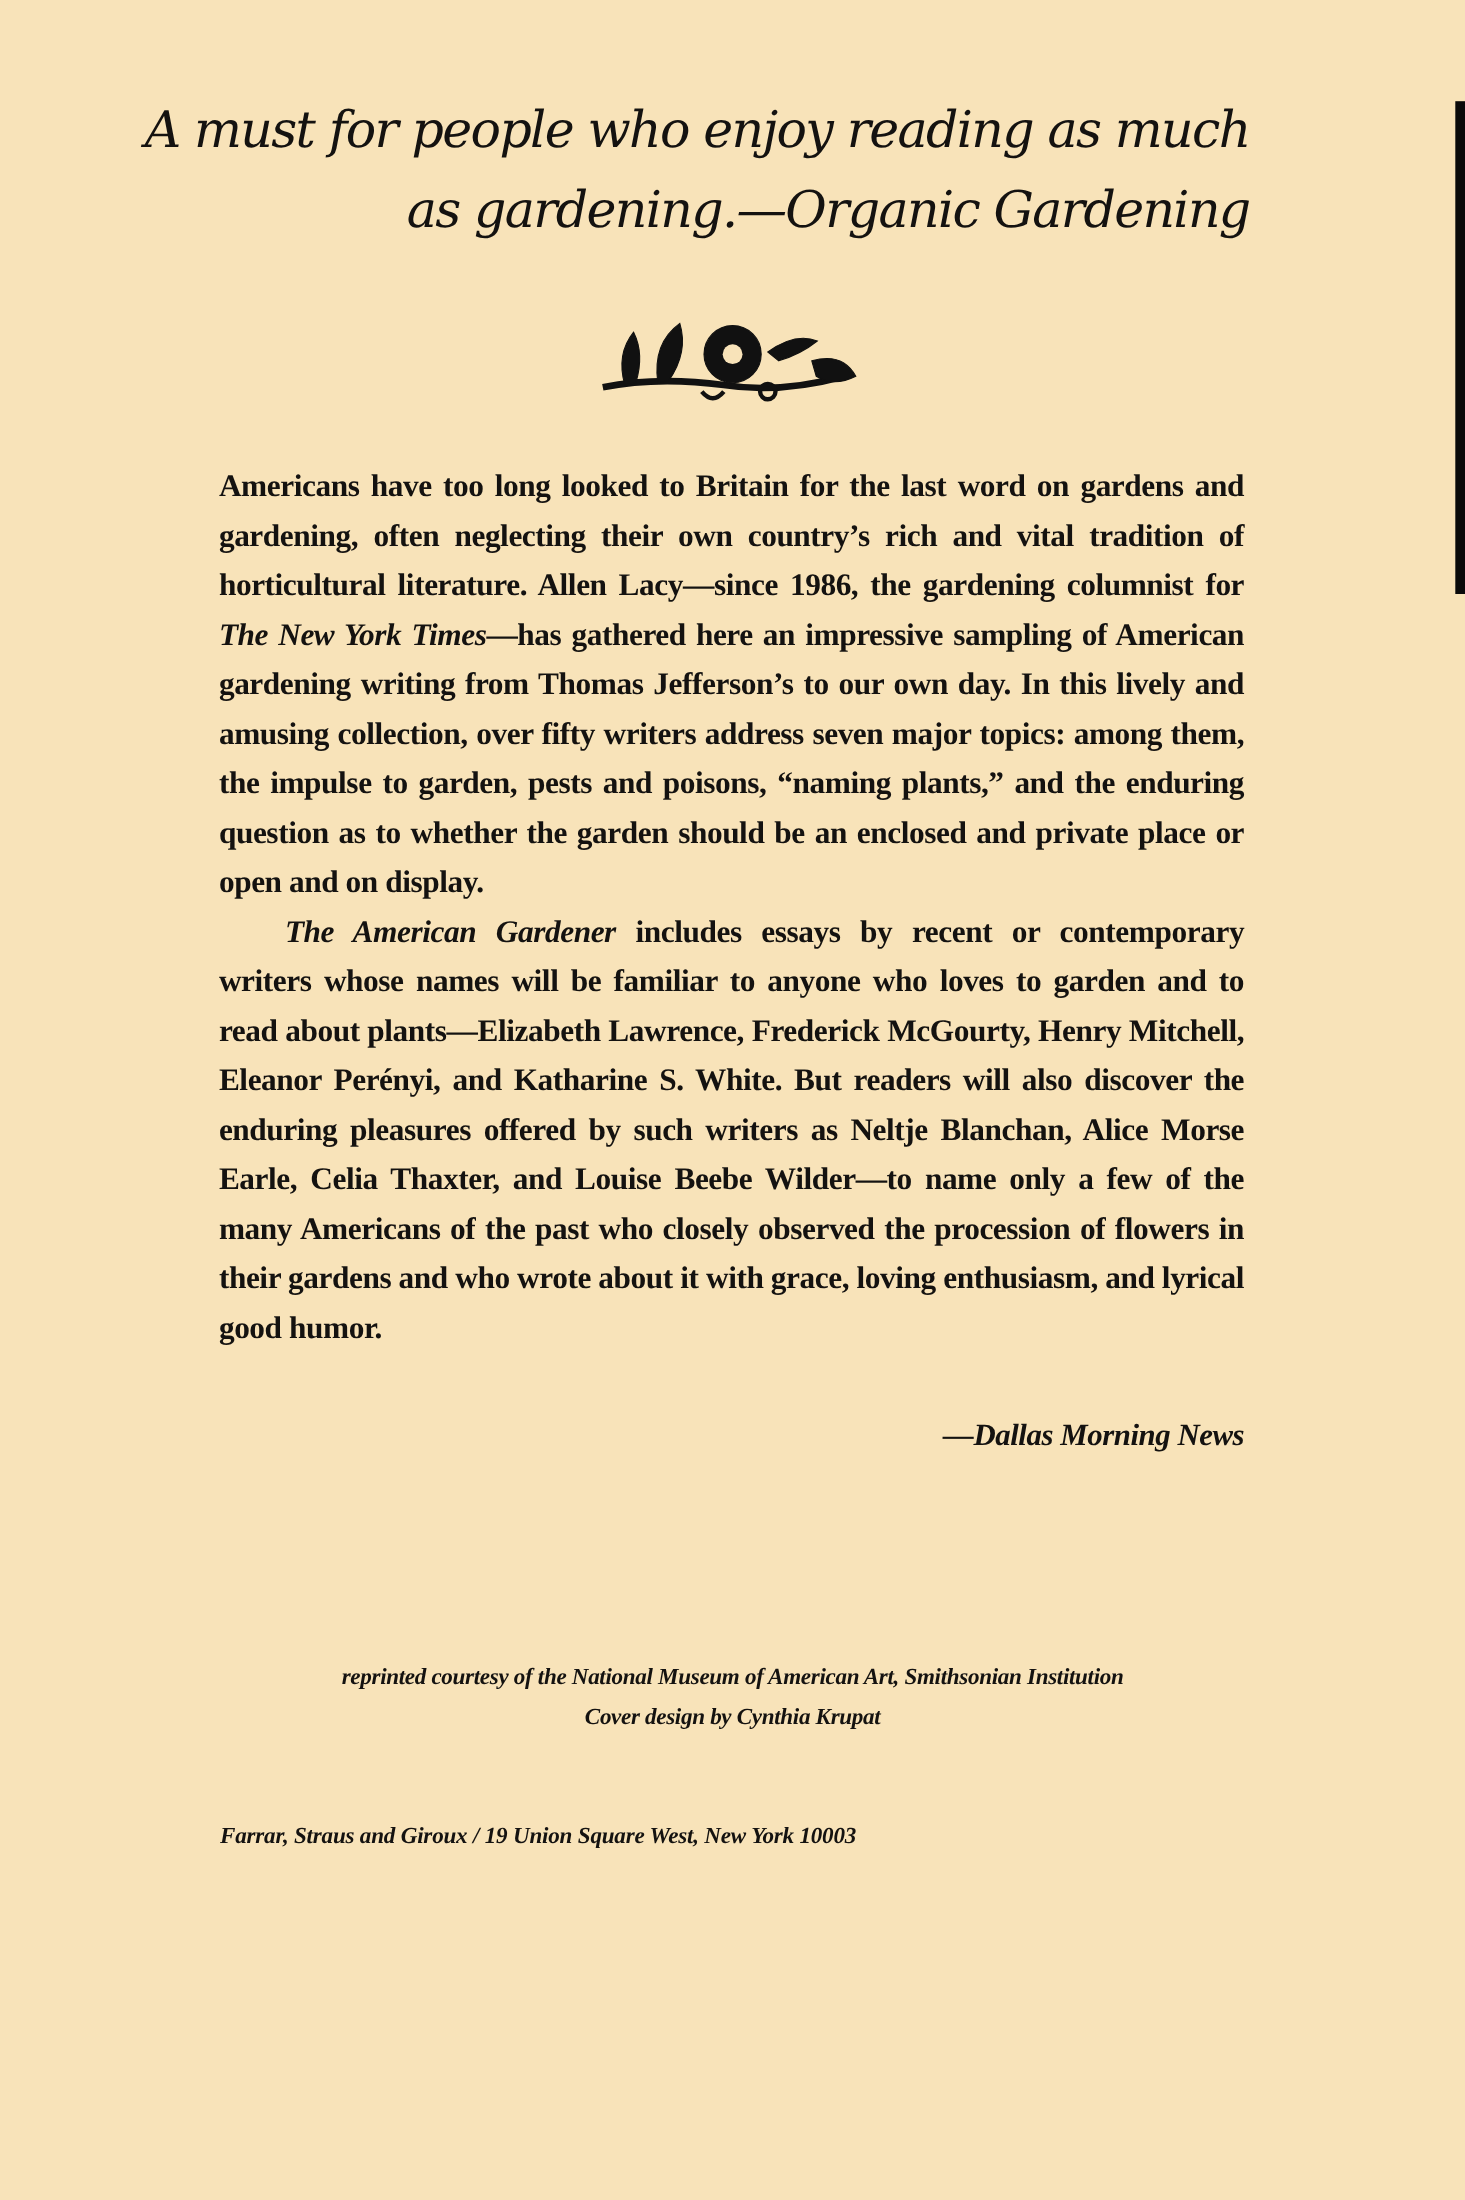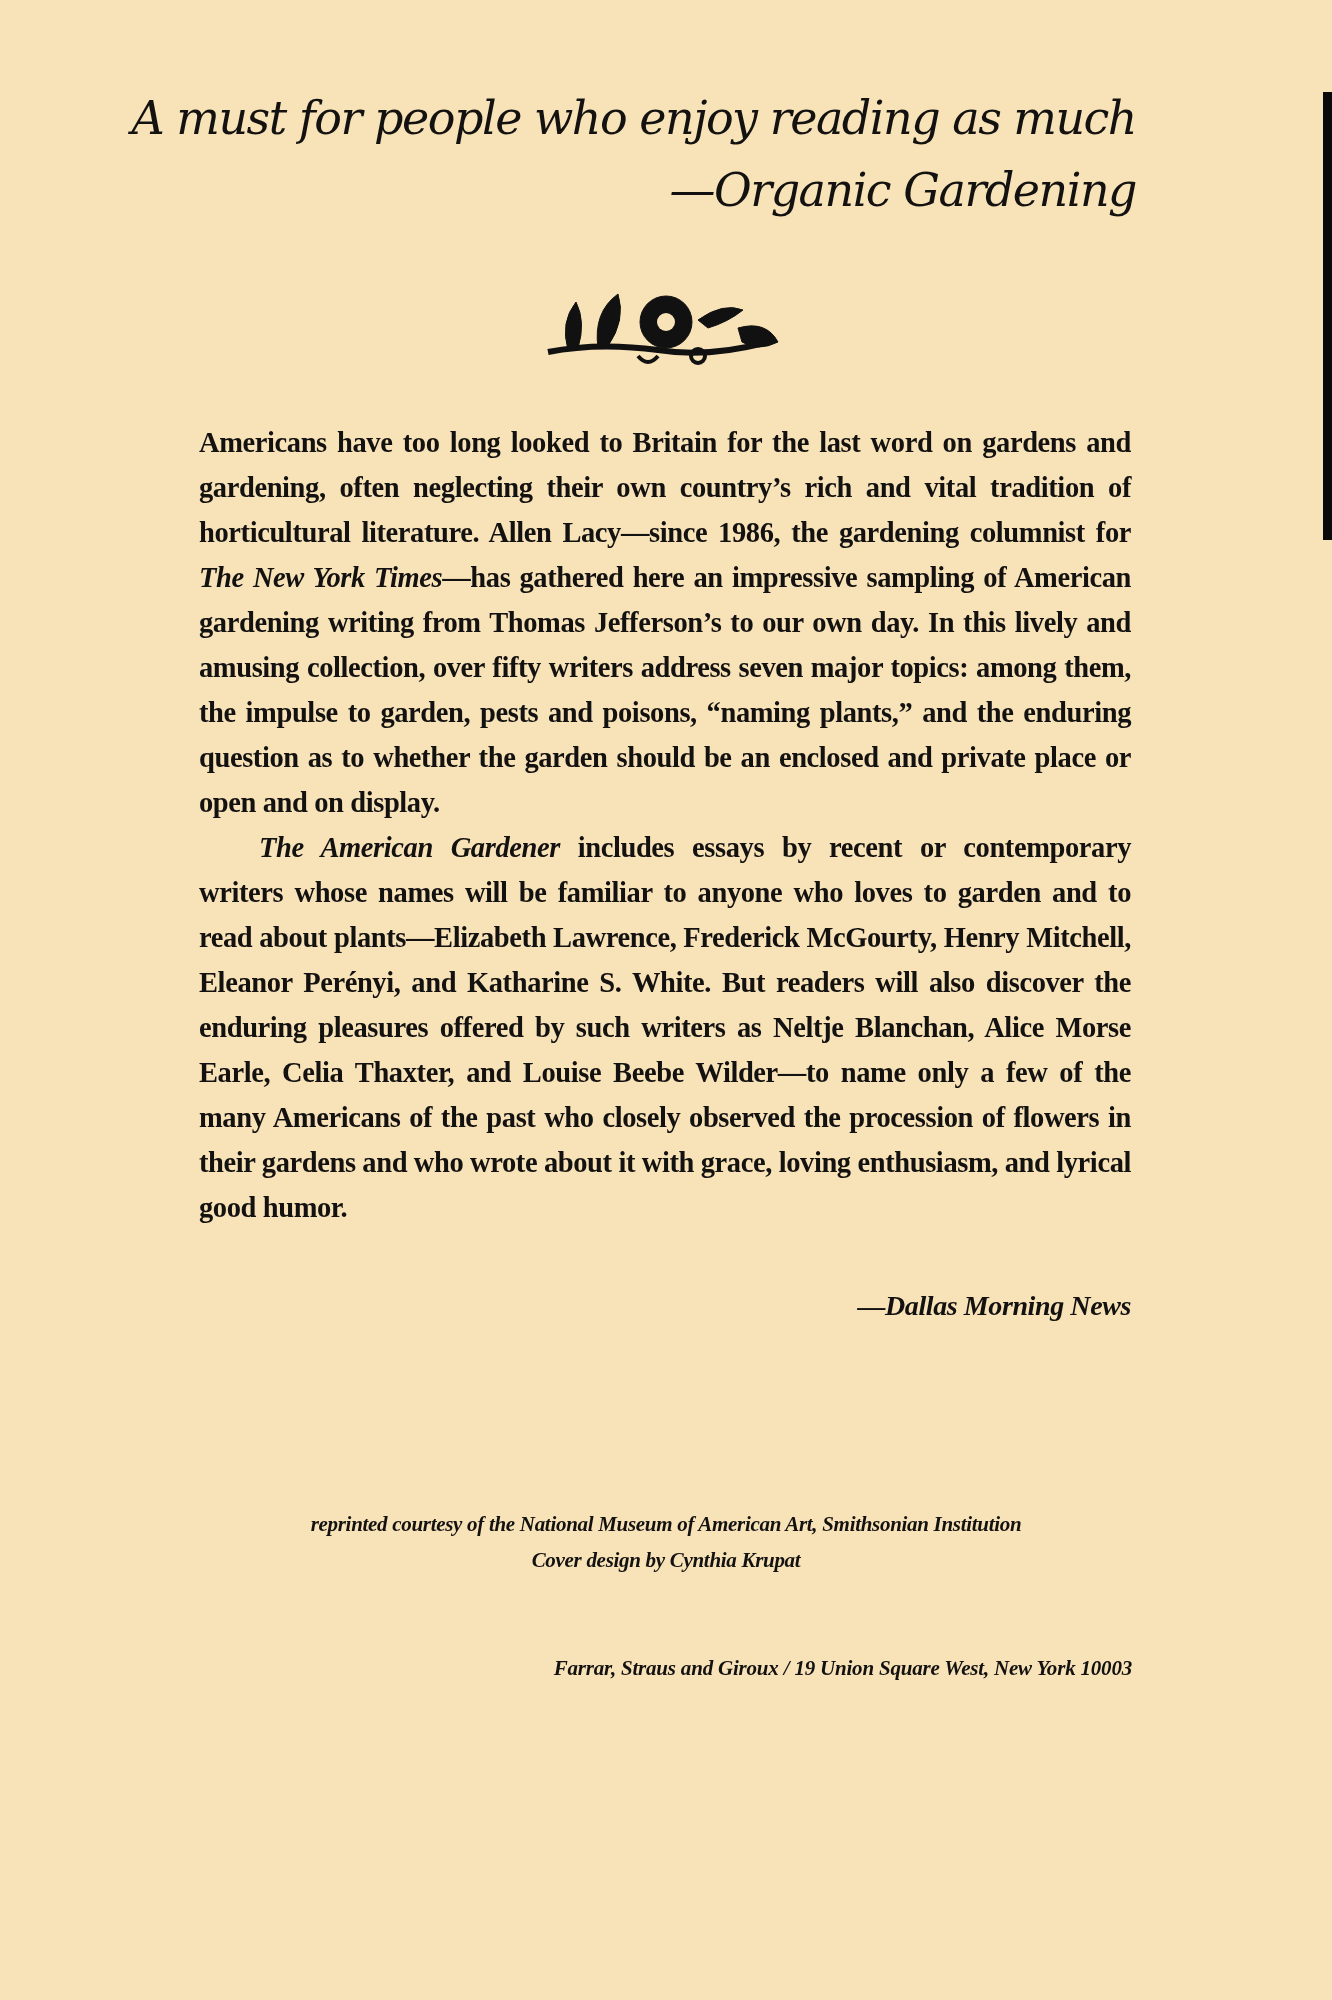--- a/index.html
+++ b/index.html
@@ -38,34 +38,35 @@
     text-align: justify; text-align-last: left; letter-spacing: -0.4px;
   }
   .review .attrib { text-align: left; text-align-last: right; margin-top: 0; }
   .credits {
     position: absolute; left: 200px; top: 1506px; width: 932px;
     text-align: center; font-style: italic; font-weight: bold;
     font-size: 21px; line-height: 36px; letter-spacing: -0.3px;
   }
   .publisher {
     position: absolute; left: 200px; top: 1650px; width: 932px;
-    text-align: right; font-style: italic; font-weight: bold;
+    text-align: left; font-style: italic; font-weight: bold;
     font-size: 21px; line-height: 36px; letter-spacing: -0.2px;
   }
 </style>
 </head>
 <body>
 
 <div class="edge-bar"></div>
 
 <div class="blurb">
   <div class="line">
     <span>A must for people who enjoy reading as much</span>
   </div>
   <div class="line">
+    <span>as gardening.</span>
     <span>—Organic Gardening</span>
   </div>
 </div>
 
 <svg class="ornament" viewBox="0 0 250 100">
   <g fill="#111" stroke="#111">
     <path d="M10 80 Q60 70 120 78 Q170 86 230 70" stroke-width="6" fill="none"></path>
     <path d="M30 78 Q22 50 38 30 Q48 50 40 76 Z"></path>
     <path d="M60 76 Q55 40 80 22 Q88 48 70 74 Z"></path>
     <circle cx="128" cy="50" r="26"></circle>

